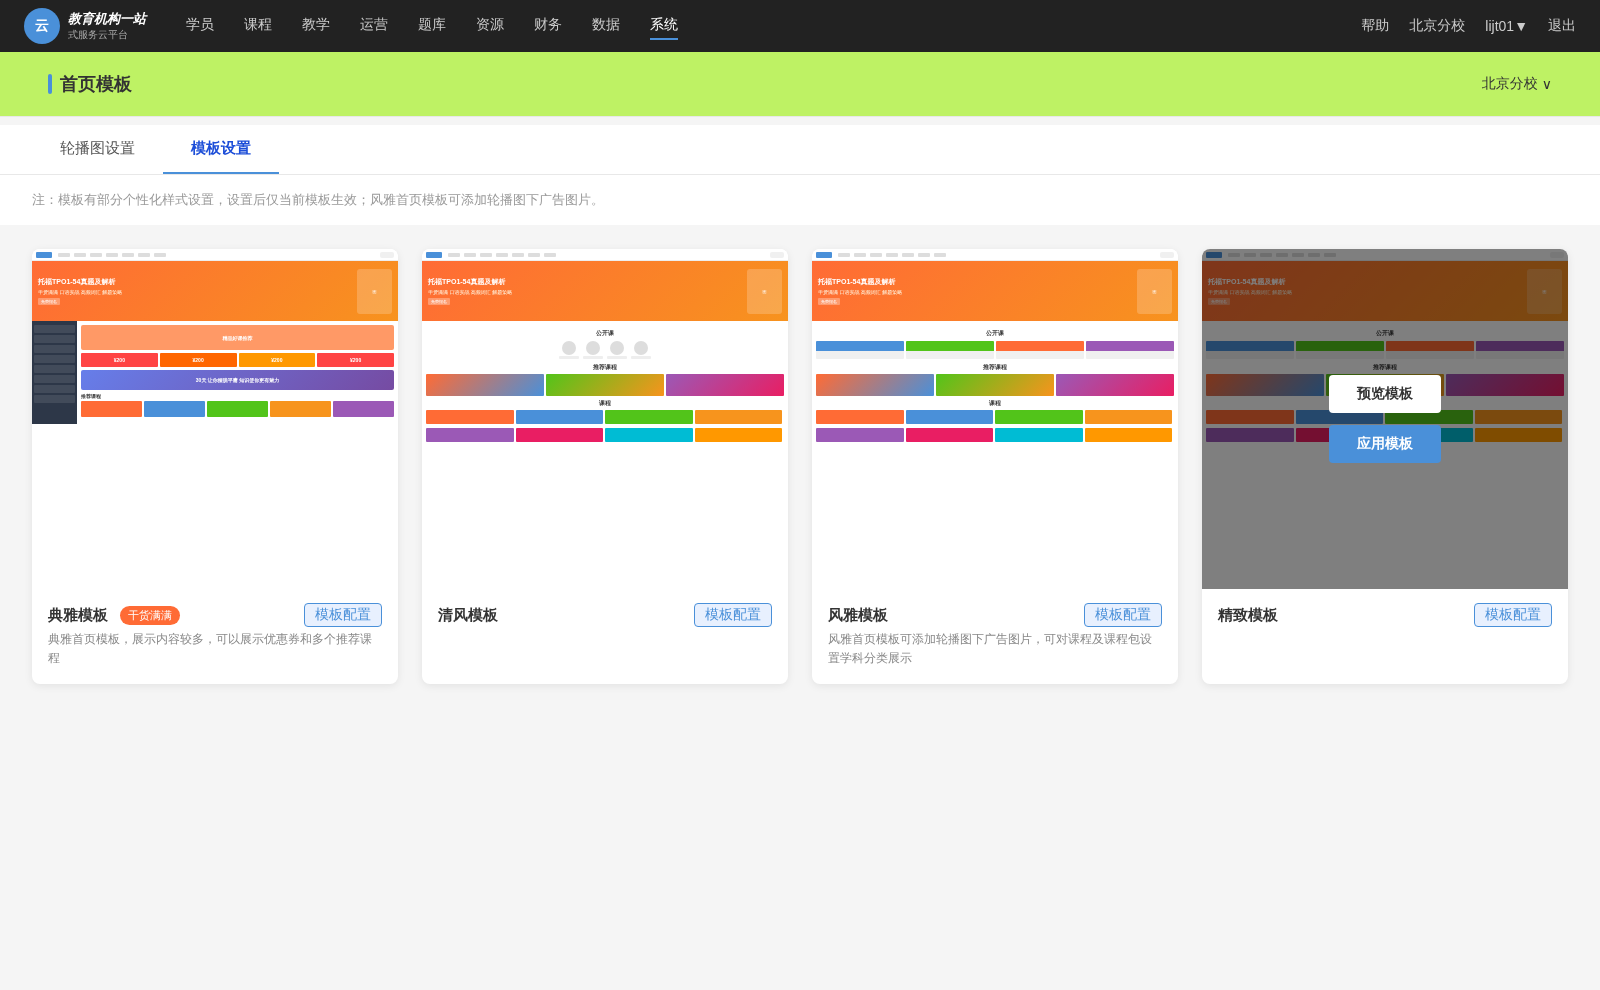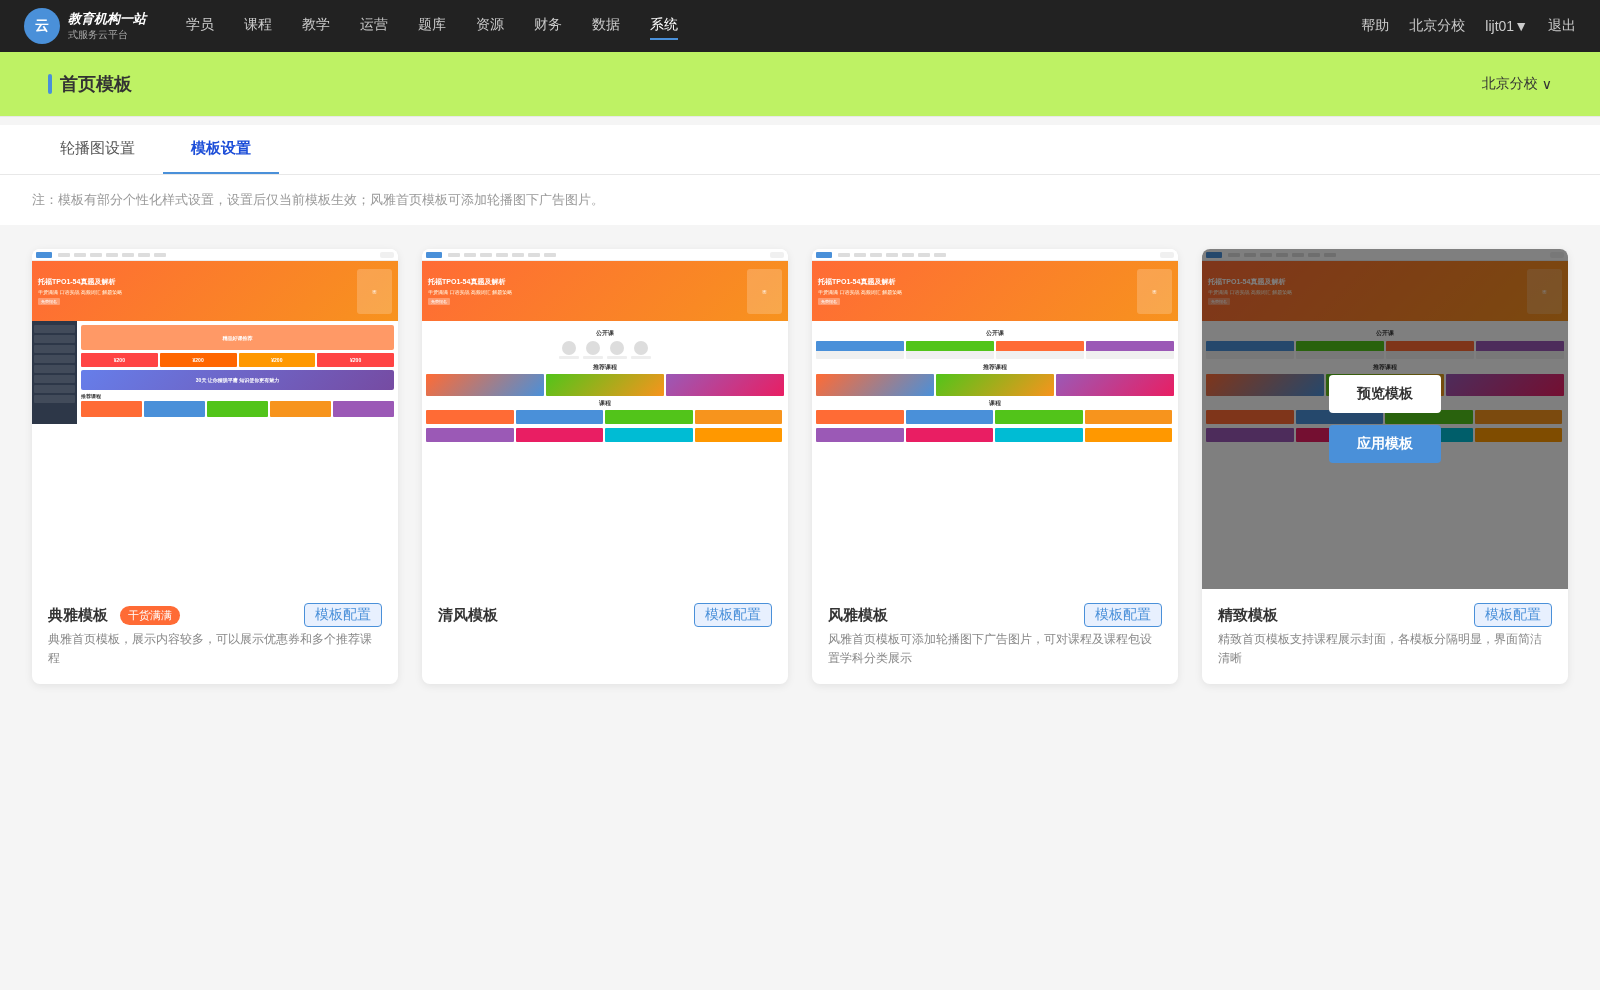--- a/index.html
+++ b/index.html
@@ -402,17 +402,16 @@
           <div class="template-overlay">
             <button class="overlay-btn overlay-btn-preview">预览模板</button>
             <button class="overlay-btn overlay-btn-apply">应用模板</button>
           </div>
         </div>
         <div class="card-footer">
           <div class="card-title-row">
             <span class="card-title">精致模板</span>
             <button class="card-config-btn">模板配置</button>
           </div>
-          <p class="card-desc">精致首页模板支持课程展示封面，各模板分隔明显，界面简洁清晰</p>
         </div>
       </div>
     </div>
 </div>
 
 </body></html>

